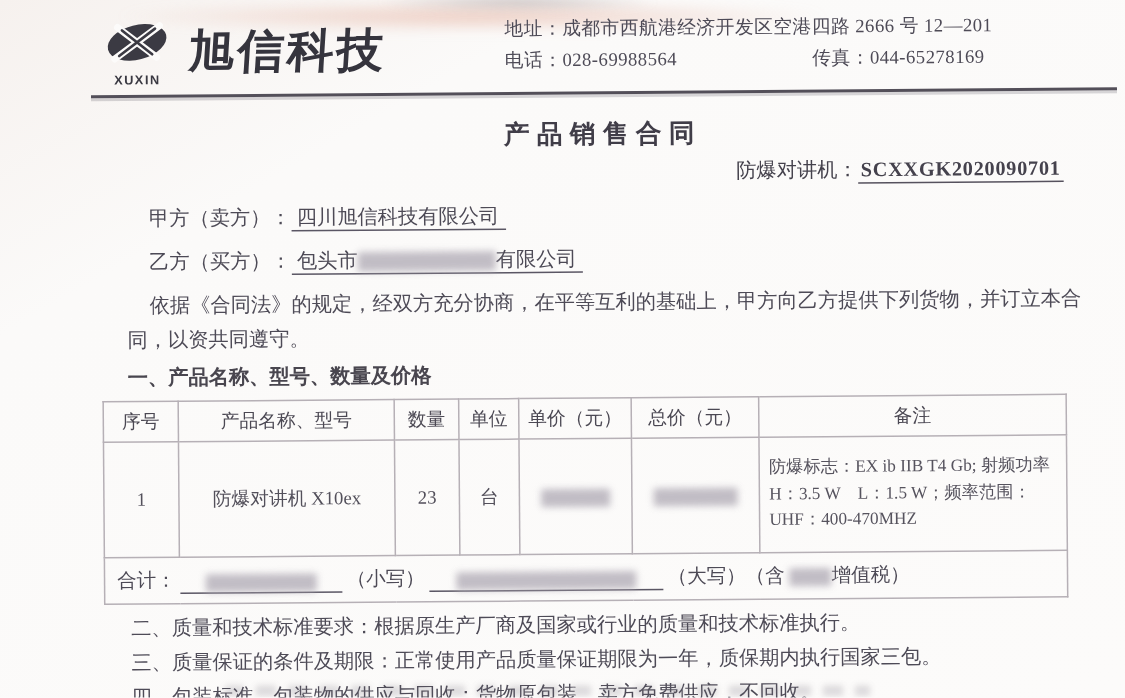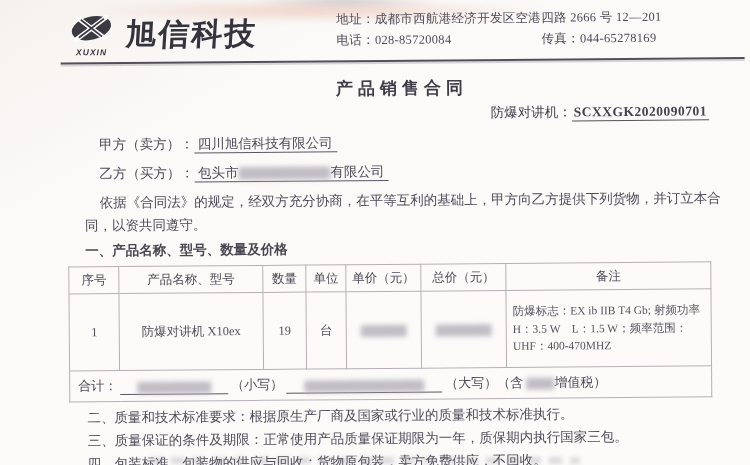--- a/index.html
+++ b/index.html
@@ -21,21 +21,21 @@
   .cutoff-text{position:absolute;left:150px;top:457px;width:430px;height:7px;
     background:repeating-linear-gradient(90deg,rgba(115,110,122,.5) 0 13px,transparent 13px 21px);
     filter:blur(2px);opacity:.45;}
   .sheet{position:absolute;inset:0;box-sizing:border-box;
     padding:0 10px 0 66px;transform:rotate(-0.45deg);transform-origin:50% 50%;}
   
   .hdr{display:flex;align-items:flex-start;}
   .logo-wrap{display:flex;align-items:center;gap:7px;padding-top:10px;}
   .logo-badge{display:flex;flex-direction:column;align-items:center;width:54px;}
   .logo-sub{font-family:"Liberation Sans","DejaVu Sans",sans-serif;font-size:8.5px;
-    font-weight:700;font-style:italic;color:#3a3942;letter-spacing:1px;margin-top:-3px;}
+    font-weight:700;color:#3a3942;letter-spacing:1px;margin-top:-3px;}
   .brand{font-family:"Liberation Sans","DejaVu Sans",sans-serif;font-size:31px;font-weight:900;
     color:#35343d;transform:skewX(-4deg);letter-spacing:2px;}
   .contact{margin-left:auto;width:402px;padding-top:9px;font-size:12.5px;
     line-height:1.7;color:#4e4b57;letter-spacing:.3px;}
   .contact-line{white-space:nowrap;}
   .phone-cell{display:inline-block;width:205px;}
   .rule{height:2px;background:#534f59;margin:5px -6px 0 -4px;
     box-shadow:0 2px 0 rgba(83,79,89,.22);}
   
   .doc-title{text-align:center;font-size:17px;font-weight:700;letter-spacing:5px;
@@ -84,21 +84,21 @@
               <path d="M13 25 L37 7" stroke="#3b3a43" stroke-width="1.8" stroke-linecap="round"></path>
               <path d="M15 8 L35 24" stroke="#3b3a43" stroke-width="1.8" stroke-linecap="round"></path>
             </svg>
           </span>
           <span class="logo-sub">XUXIN</span>
         </div>
         <span class="brand">旭信科技</span>
       </div>
       <div class="contact">
         <div class="contact-line"><span>地址：</span><span>成都市西航港经济开发区空港四路 2666 号 12—201</span></div>
-        <div class="contact-line"><span class="phone-cell"><span>电话：</span><span>028-85720084</span></span><span>传真：</span><span>044-65278169</span></div>
+        <div class="contact-line"><span class="phone-cell"><span>电话：</span><span>028-69988564</span></span><span>传真：</span><span>044-65278169</span></div>
       </div>
     </div>
 
     <div class="rule"></div>
 
     <div class="doc-title">产品销售合同</div>
 
     <div class="contract-no">
       <span>防爆对讲机：</span><span class="num">SCXXGK2020090701</span>
     </div>
@@ -130,21 +130,21 @@
         <th>产品名称、型号</th>
         <th>数量</th>
         <th>单位</th>
         <th>单价（元）</th>
         <th>总价（元）</th>
         <th>备注</th>
       </tr>
       <tr class="data-row">
         <td>1</td>
         <td>防爆对讲机 X10ex</td>
-        <td>19</td>
+        <td>23</td>
         <td>台</td>
         <td><span class="redact" style="width:46px;"></span></td>
         <td><span class="redact" style="width:56px;"></span></td>
         <td class="remark-cell">防爆标志：EX ib IIB T4 Gb; 射频功率 H：3.5 W　L：1.5 W；频率范围：UHF：400-470MHZ</td>
       </tr>
       <tr>
         <td class="total-cell" colspan="7">
           <span>合计：</span><span class="blank" style="width:108px;"><span class="redact" style="width:74px;"></span></span><span>（小写）</span><span class="blank" style="width:156px;"><span class="redact" style="width:120px;"></span></span><span>（大写）（含</span> <span class="redact" style="width:28px;"></span><span>增值税）</span>
         </td>
       </tr>

